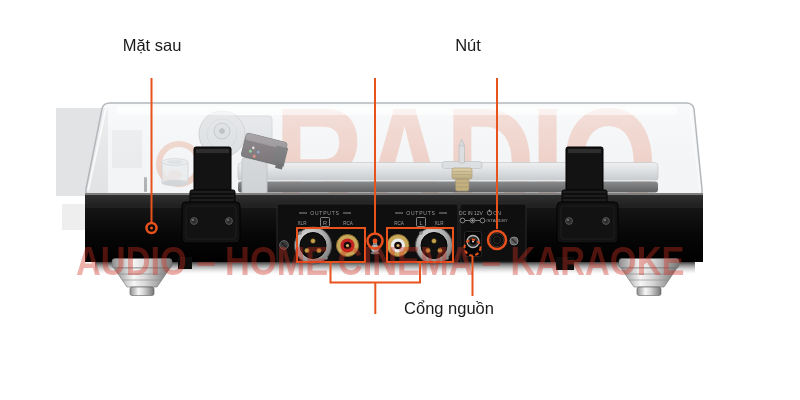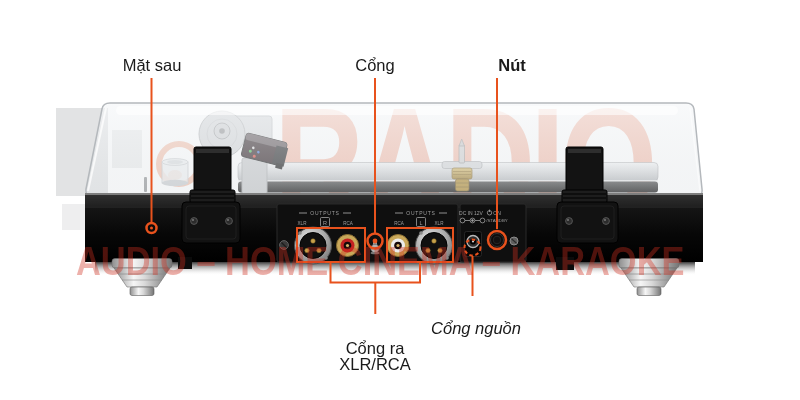--- a/index.html
+++ b/index.html
@@ -10,22 +10,22 @@
   .wm-block{position:absolute;background:rgba(183,186,188,0.40);}
   .wm-ring{position:absolute;left:156px;top:141px;width:34px;height:34px;border:6px solid rgba(235,130,85,0.50);border-radius:50%;}
   .wm-ring-dot{position:absolute;left:168px;top:170px;width:14px;height:10px;background:rgba(235,130,85,0.45);border-radius:50%;}
   .wm-radio{position:absolute;left:274px;top:84px;font-size:160px;line-height:1;font-weight:bold;
             letter-spacing:-6px;color:rgba(230,98,56,0.42);transform:scaleX(0.78);transform-origin:left top;white-space:nowrap;}
   .wm-tagline{position:absolute;left:76px;top:241px;z-index:3;font-size:40px;line-height:1;font-weight:bold;
             color:rgba(208,48,32,0.38);transform:scaleX(0.86);transform-origin:left top;white-space:nowrap;}
   
   .art{position:absolute;inset:0;z-index:2;}
   
-  .lbl{position:absolute;z-index:4;transform:translateX(-50%);text-align:center;
-       color:#1a1a1a;font-size:16.5px;line-height:16px;white-space:nowrap;margin-top:20px;}
+  .lbl{position:absolute;z-index:4;transform:translateX(-50%);text-align:right;
+       color:#1a1a1a;font-size:16.5px;line-height:16px;white-space:nowrap;}
 </style>
 </head>
 <body>
 
 <div class="stage">
 
   <div class="wm-back">
     <div class="wm-block" style="left:56px;top:108px;width:52px;height:88px;"></div>
     <div class="wm-block" style="left:112px;top:130px;width:30px;height:38px;opacity:.7;"></div>
     <div class="wm-block" style="left:62px;top:204px;width:30px;height:26px;opacity:.6;"></div>
@@ -287,26 +287,21 @@
       <line x1="472.5" y1="256" x2="472.5" y2="296"></line>
     </g>
   </svg>
 
   <div class="wm-tagline">AUDIO – HOME CINEMA – KARAOKE</div>
 
   <div class="lbl" style="left:152px;top:37px;">
     <div>Mặt sau</div>
   </div>
   <div class="lbl" style="left:375px;top:37px;">
-    <div>Cổng</div>
-  </div>
-  <div class="lbl" style="left:512px;top:37px;font-weight:bold;">
+  </div>
+  <div class="lbl" style="left:468px;top:37px;">
     <div>Nút</div>
   </div>
-  <div class="lbl" style="left:375px;top:320px;">
-    <div>Cổng ra</div>
-    <div>XLR/RCA</div>
-  </div>
-  <div class="lbl" style="left:476px;top:300px;font-style:italic;">
+  <div class="lbl" style="left:449px;top:300px;">
     <div>Cổng nguồn</div>
   </div>
 
 </div>
 
 </body></html>

